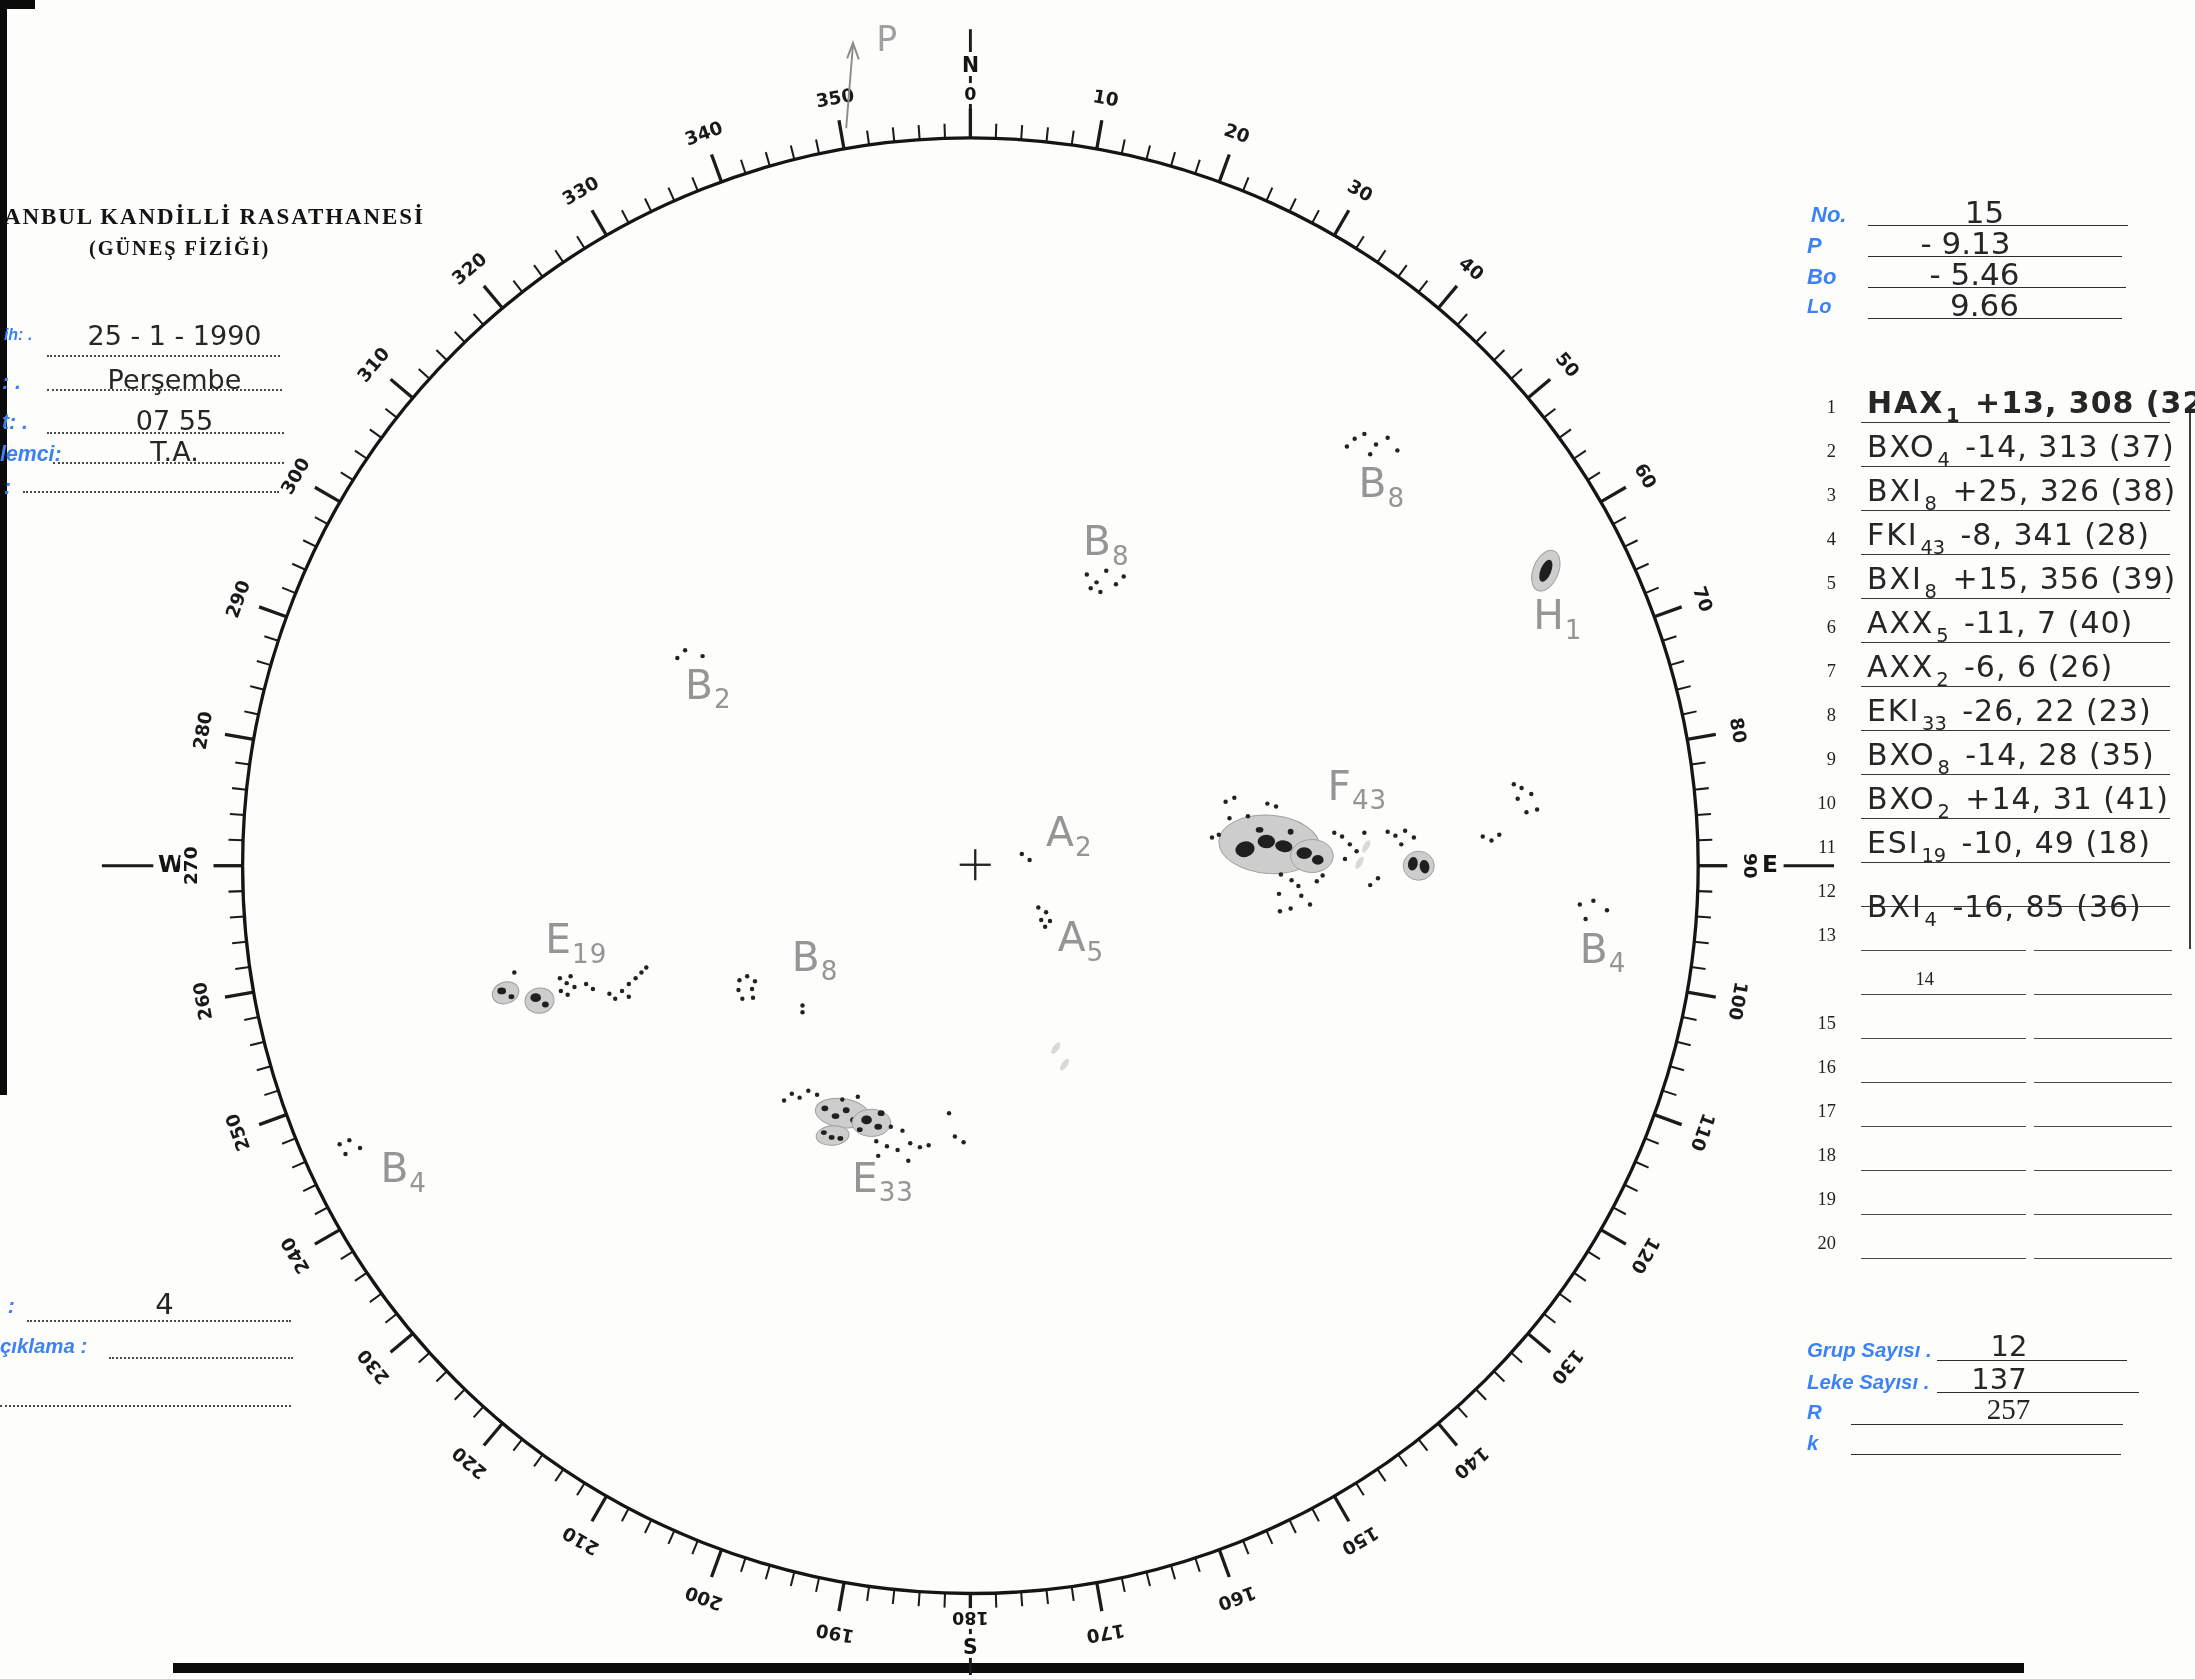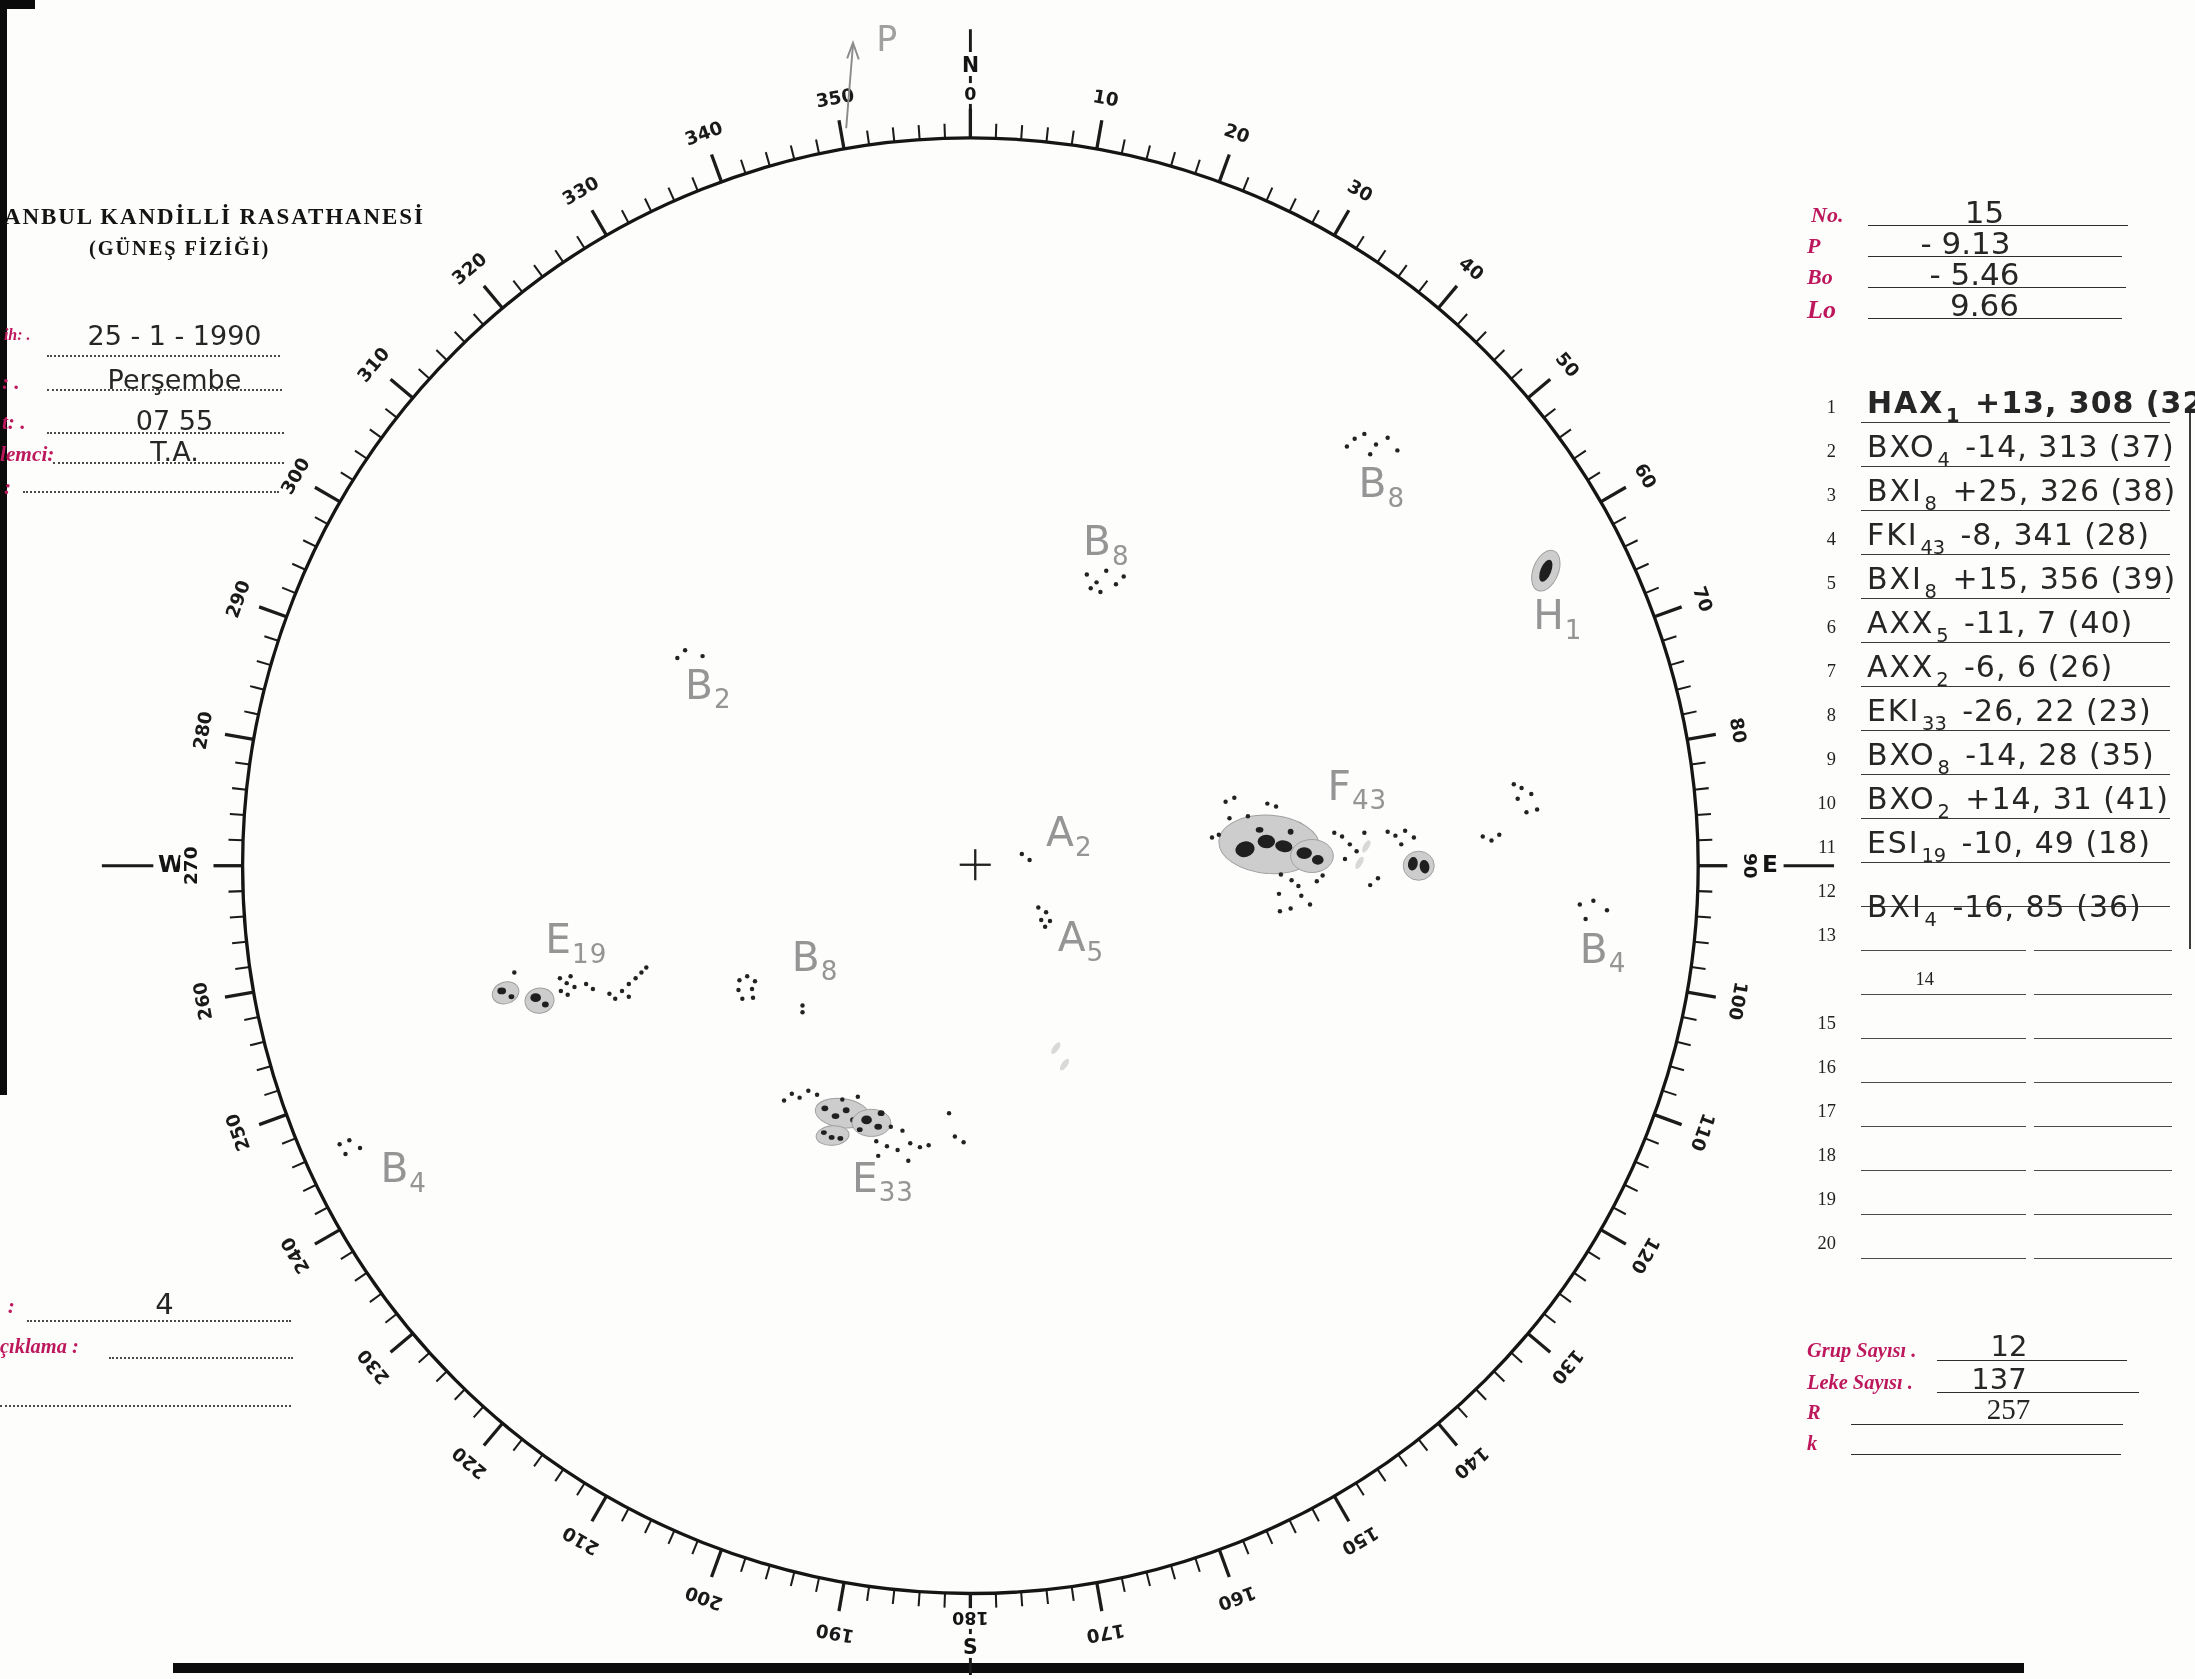--- a/index.html
+++ b/index.html
@@ -1,19 +1,19 @@
 <!DOCTYPE html>
 <html><head>
 <meta charset="utf-8">
 <style>
   html,body{margin:0;padding:0;background:#e8e8e8;}
   .canvas{position:relative;width:2196px;height:1680px;background:#fdfdfc;overflow:hidden;
           font-family:"Liberation Serif",serif;}
-  .plabel{position:absolute;font-family:Liberation Serif, serif;font-style:italic;font-weight:bold;
-          color:#be185d;white-space:nowrap;}
+  .plabel{position:absolute;font-family:Liberation Sans, sans-serif;font-style:italic;font-weight:bold;
+          color:#3b82f6;white-space:nowrap;}
   .ptitle{position:absolute;font-family:"Liberation Serif",serif;font-weight:bold;color:#141414;
           white-space:nowrap;letter-spacing:1.9px;}
   .hw{position:absolute;font-family:"DejaVu Sans",sans-serif;color:#262626;white-space:nowrap;}
   .hwc{text-align:center;}
   .dotline{position:absolute;height:0;border-bottom:2.9px dotted #4a4a4a;}
   .solidline{position:absolute;height:0;border-bottom:1.9px solid #2e2e2e;}
   .bar{position:absolute;background:#0b0b0b;}
   .rownum{position:absolute;font-family:"Liberation Serif",serif;font-size:18.4px;color:#222;
           width:29px;text-align:right;}
   .hwrow{position:absolute;font-family:"DejaVu Sans",sans-serif;color:#262626;white-space:nowrap;}
@@ -67,21 +67,21 @@
   <div class="solidline" style="left:1868px;top:225px;width:260px;"></div>
 
   <div class="plabel" style="left:1807px;top:233px;font-size:22px;">P</div>
   <div class="hw hwc" style="left:1878px;top:225px;width:175px;font-size:31px;">- 9.13</div>
   <div class="solidline" style="left:1868px;top:256px;width:254px;"></div>
 
   <div class="plabel" style="left:1807px;top:264px;font-size:22px;">Bo</div>
   <div class="hw hwc" style="left:1887px;top:256px;width:175px;font-size:31px;">- 5.46</div>
   <div class="solidline" style="left:1868px;top:287px;width:258px;"></div>
 
-  <div class="plabel" style="left:1807px;top:295px;font-size:26px;">Lo</div>
+  <div class="plabel" style="left:1807px;top:295px;font-size:20px;">Lo</div>
   <div class="hw hwc" style="left:1897px;top:287px;width:175px;font-size:31px;">9.66</div>
   <div class="solidline" style="left:1868px;top:318px;width:254px;"></div>
 
   <div id="spot-list">
       <div class="rownum" style="left: 1807px; top: 397px;">1</div>
       <div class="solidline" style="left: 1861px; top: 422px; width: 309px; border-color: rgb(58, 58, 58);"></div>
       <div class="hwrow" style="left: 1867px; top: 385px; font-weight: bold;"><span class="code">HAX</span><span class="sub">1</span><span class="val">+13, 308 (32)</span></div>
       <div class="rownum" style="left: 1807px; top: 441px;">2</div>
       <div class="solidline" style="left: 1861px; top: 466px; width: 309px; border-color: rgb(58, 58, 58);"></div>
       <div class="hwrow" style="left: 1867px; top: 429px;"><span class="code">BXO</span><span class="sub">4</span><span class="val">-14, 313 (37)</span></div>

